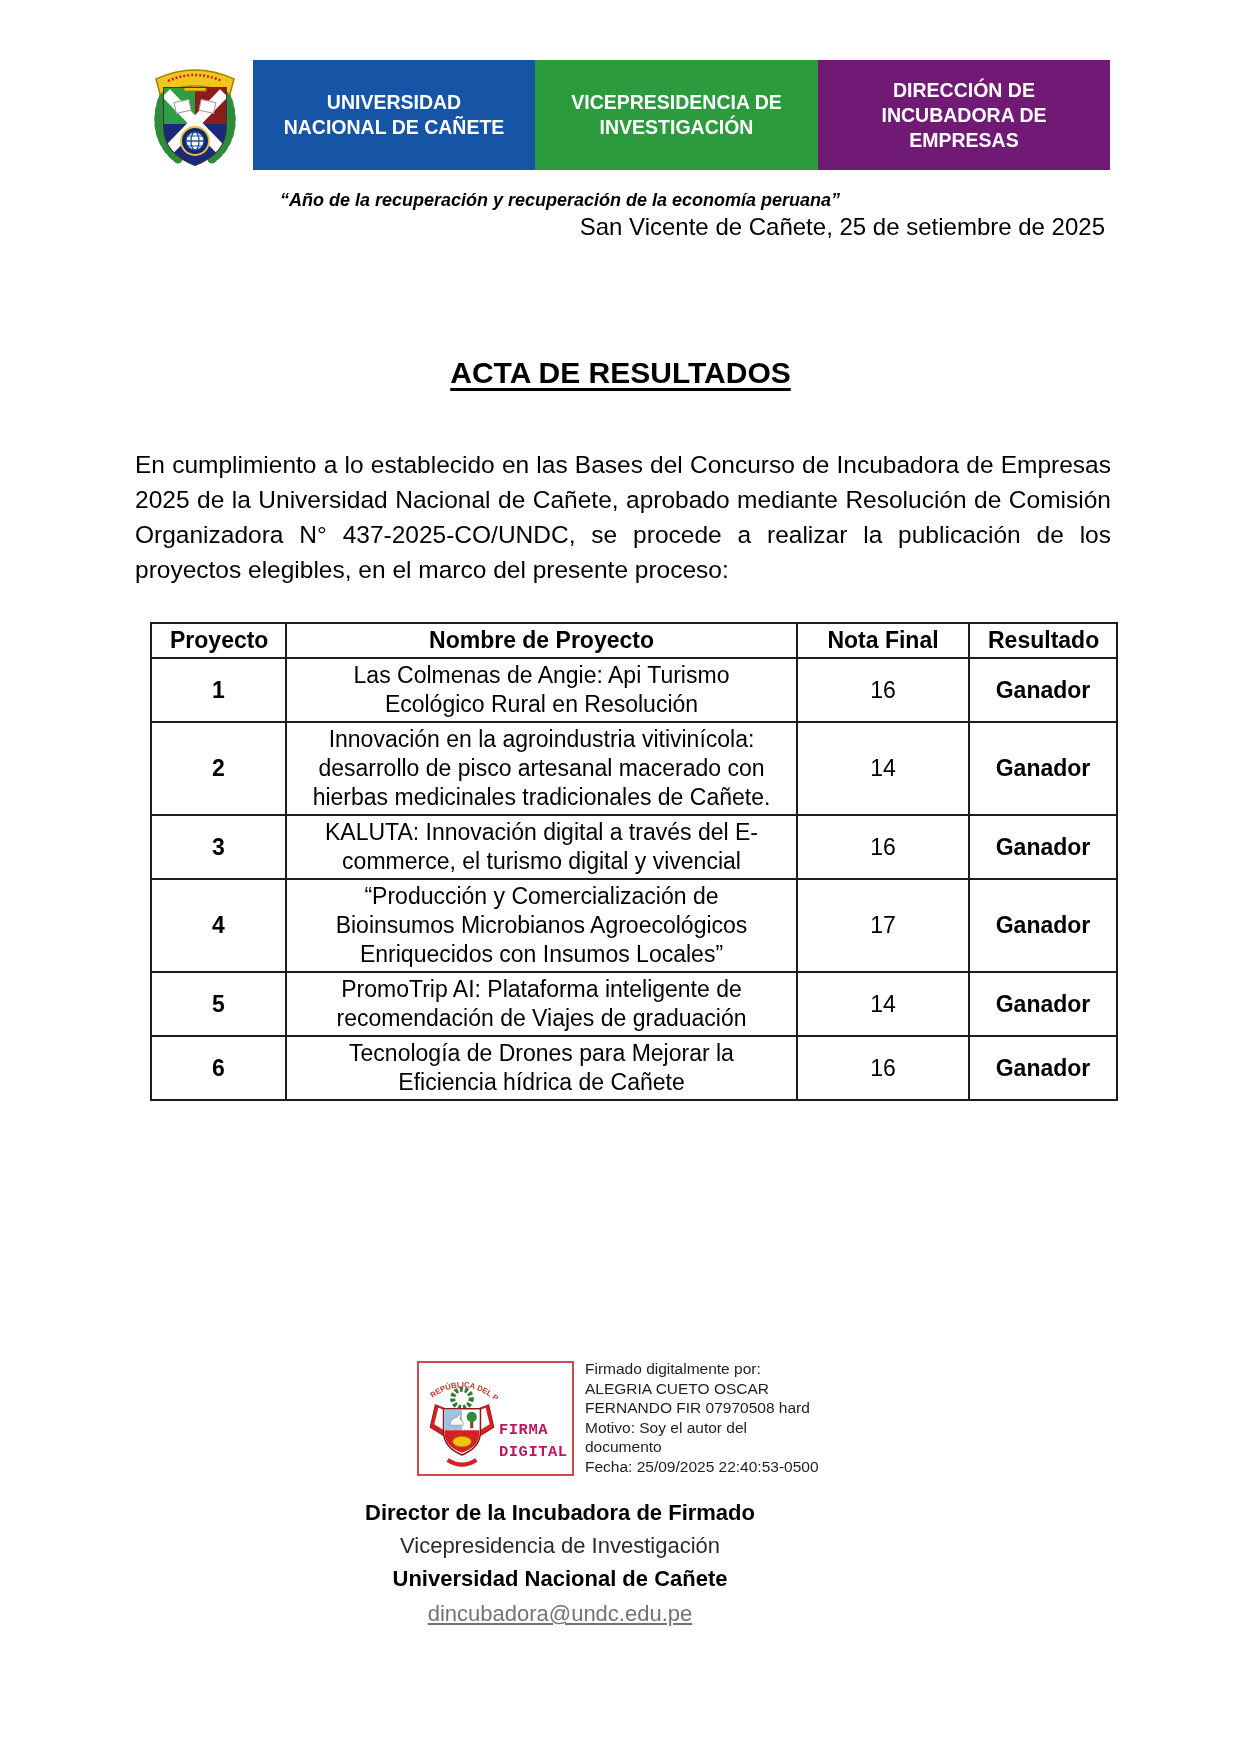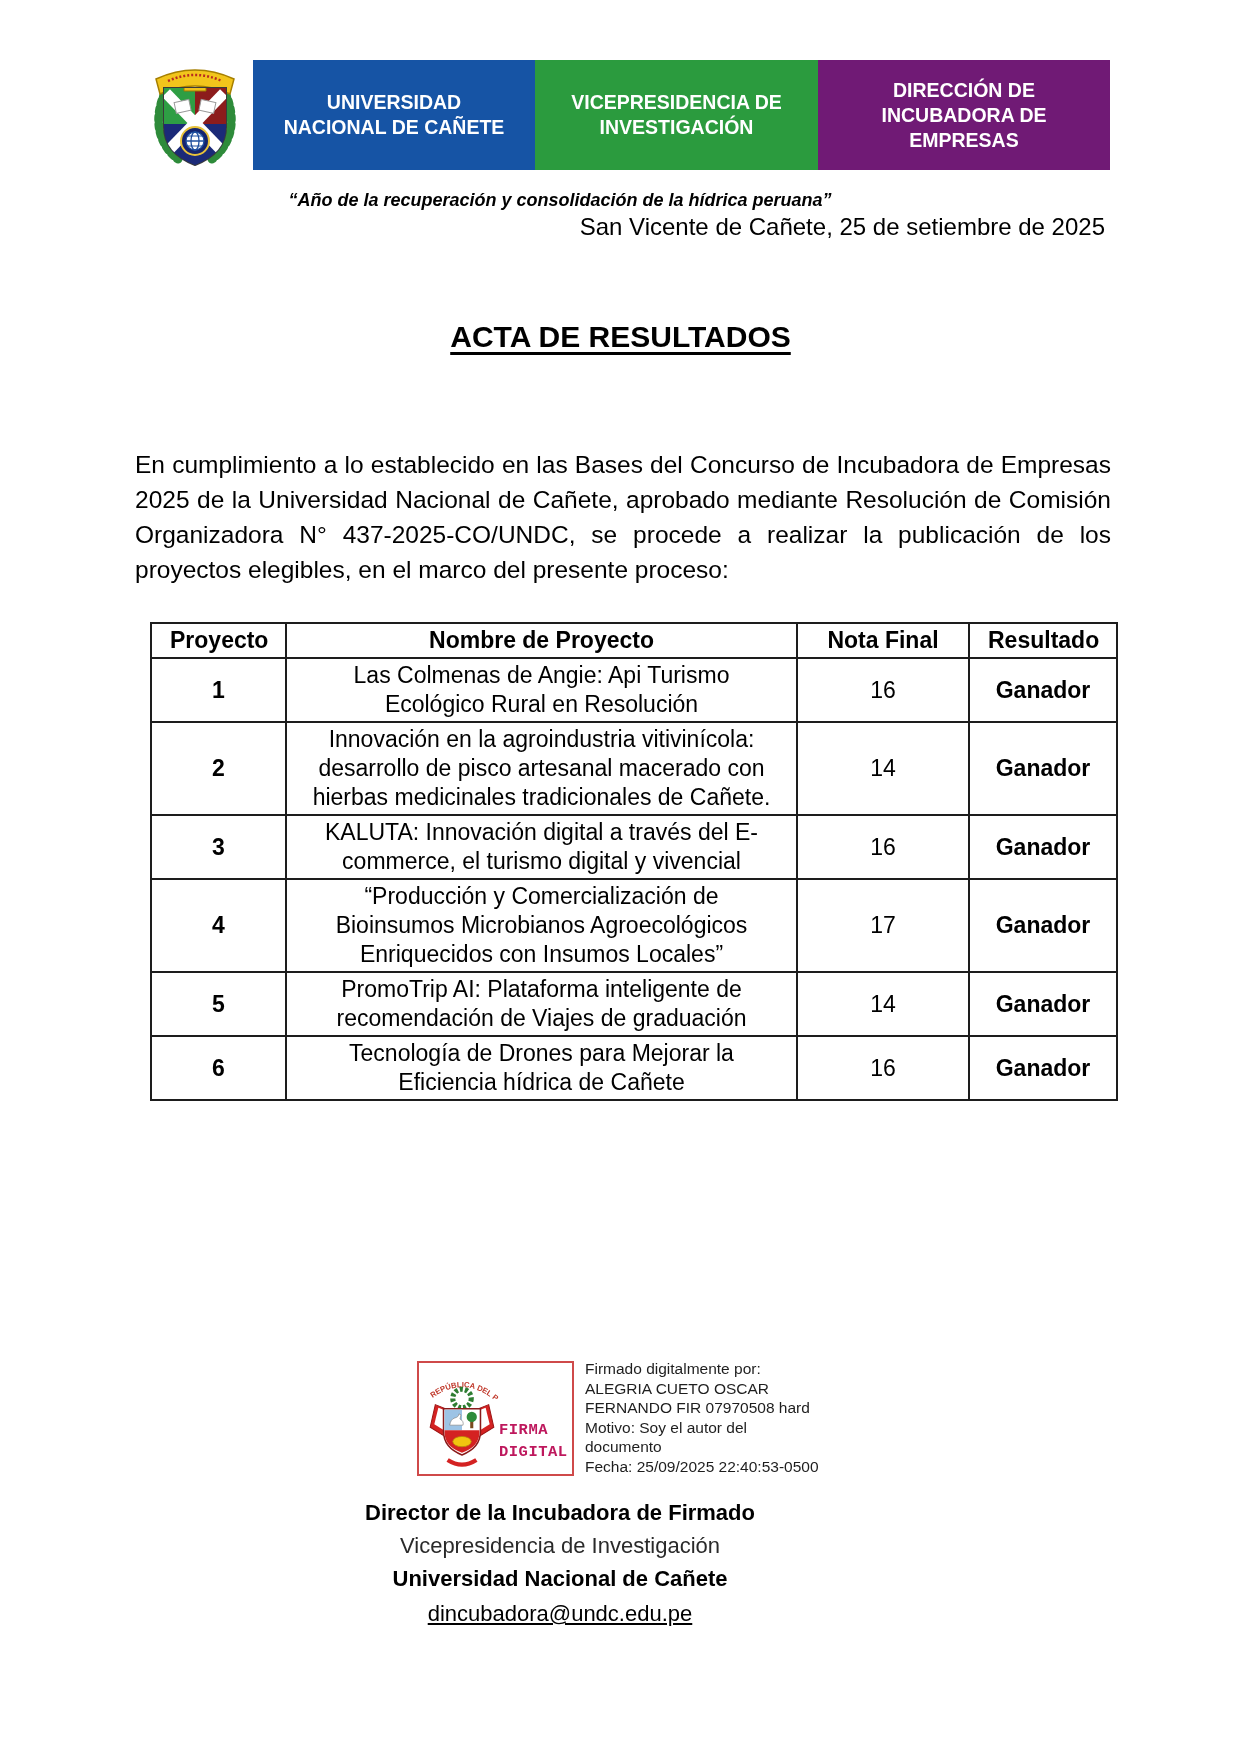--- a/index.html
+++ b/index.html
@@ -24,21 +24,21 @@
   .org-box:nth-child(3) span{ max-width:190px; }
   .quote {
     position:absolute; left:140px; top:190px; width:840px; text-align:center;
     font-style:italic; font-weight:bold; font-size:18px;
   }
   .dateline {
     position:absolute; left:135px; top:213px; width:970px; text-align:right;
     font-size:24px;
   }
   .doc-title {
-    position:absolute; left:0; top:320px; width:1241px; text-align:center;
+    position:absolute; left:0; top:356px; width:1241px; text-align:center;
     font-size:30px; font-weight:bold;
   }
   .doc-title span { text-decoration:underline; text-decoration-thickness:2.5px; text-underline-offset:5px; }
   .intro {
     position:absolute; left:135px; top:447px; width:976px;
     font-size:24.5px; line-height:35px; text-align:justify;
   }
   
   .results { position:absolute; left:150px; top:622px; }
   table { border-collapse:collapse; table-layout:fixed; width:966px; }
@@ -110,21 +110,21 @@
       <span>UNIVERSIDAD NACIONAL DE CAÑETE</span>
     </div>
     <div class="org-box" style="background: rgb(43, 155, 62);">
       <span>VICEPRESIDENCIA DE INVESTIGACIÓN</span>
     </div>
     <div class="org-box" style="background: #701a75;">
       <span>DIRECCIÓN DE INCUBADORA DE EMPRESAS</span>
     </div>
   </div>
 
-  <div class="quote">“Año de la recuperación y consolidación de la hídrica peruana”</div>
+  <div class="quote">“Año de la recuperación y recuperación de la economía peruana”</div>
 
   <div class="dateline">San Vicente de Cañete, 25 de setiembre de 2025</div>
 
   <div class="doc-title">
     <span>ACTA DE RESULTADOS</span>
   </div>
 
   <div class="intro">En cumplimiento a lo establecido en las Bases del Concurso de Incubadora de Empresas 2025 de la Universidad Nacional de Cañete, aprobado mediante Resolución de Comisión Organizadora N° 437-2025-CO/UNDC, se procede a realizar la publicación de los proyectos elegibles, en el marco del presente proceso:</div>
 
   <div class="results">
@@ -214,16 +214,16 @@
 ALEGRIA CUETO OSCAR
 FERNANDO FIR 07970508 hard
 Motivo: Soy el autor del
 documento
 Fecha: 25/09/2025 22:40:53-0500</div>
 
   <div class="footer">
     <div class="role">Director de la Incubadora de Firmado</div>
     <div class="unit">Vicepresidencia de Investigación</div>
     <div class="univ">Universidad Nacional de Cañete</div>
-    <a class="email" href="#" style="color: #000000;">dincubadora@undc.edu.pe</a>
+    <a class="email" href="#" style="color: #737373;">dincubadora@undc.edu.pe</a>
   </div>
 
 </div>
 
 </body></html>

